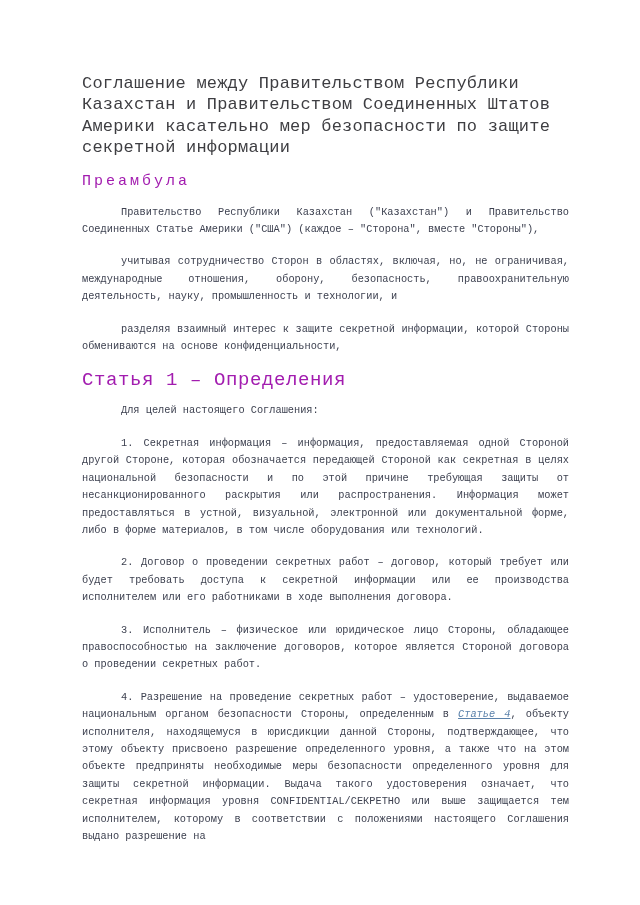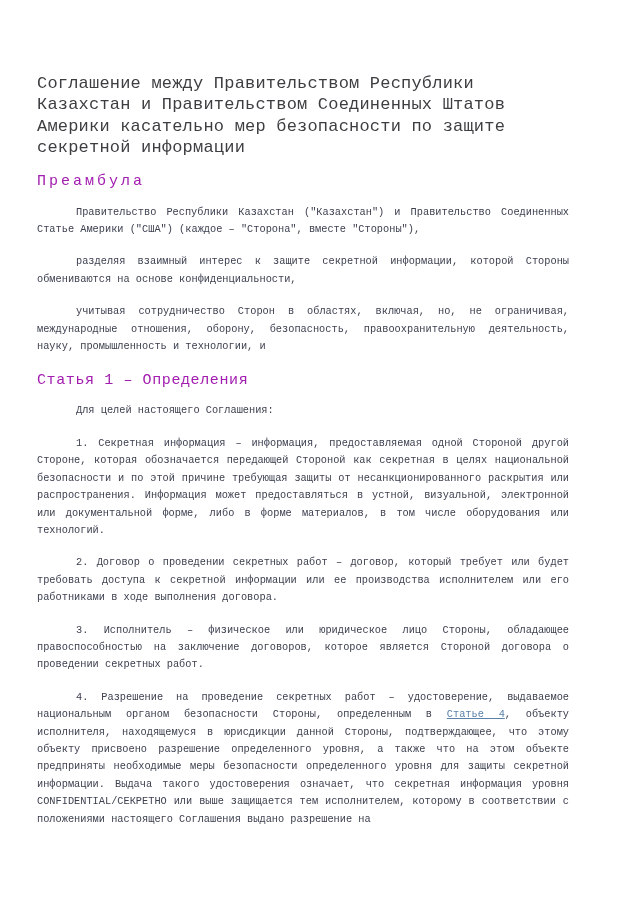--- a/index.html
+++ b/index.html
@@ -9,74 +9,75 @@
   }
   body {
     width: 640px;
     height: 905px;
     font-family: "Liberation Mono", "DejaVu Sans Mono", monospace;
   }
   .page {
     box-sizing: border-box;
     width: 640px;
     height: 905px;
-    padding: 73px 71px 30px 37px;
+    padding: 73px 71px 30px 82px;
     overflow: hidden;
     background: #ffffff;
   }
   h1.doc-title {
     font-size: 17px;
     line-height: 21.4px;
     letter-spacing: 0.2px;
     font-weight: normal;
     color: #3e3e42;
     margin: 0 0 13px 0;
   }
   h2.sec-heading {
     font-size: 15px;
     line-height: 19px;
     letter-spacing: 3px;
     font-weight: normal;
     color: #a21caf;
     margin: 0 0 13px 0;
   }
   h2.article-heading {
-    font-size: 15px;
+    font-size: 19px;
     line-height: 21px;
     letter-spacing: 0.6px;
     margin: 12px 0 11px 0;
   }
   p.body-par {
     font-size: 10.3px;
     line-height: 17.4px;
     color: #3d4150;
     text-align: justify;
     text-indent: 39px;
     margin: 0 0 15px 0;
   }
   a.doc-link {
     color: #5b82ab;
     text-decoration: underline;
     cursor: pointer;
+    font-style: italic;
   }
 </style>
 </head>
 <body>
 
 <div class="page">
 
   <h1 class="doc-title">Соглашение между Правительством Республики Казахстан и Правительством Соединенных Штатов Америки касательно мер безопасности по защите секретной информации</h1>
 
   <h2 class="sec-heading">Преамбула</h2>
 
   <p class="body-par">Правительство Республики Казахстан ("Казахстан") и Правительство Соединенных Статье Америки ("США") (каждое – "Сторона", вместе "Стороны"),</p>
 
+  <p class="body-par">учитывая сотрудничество Сторон в областях, включая, но, не ограничивая, международные отношения, оборону, безопасность, правоохранительную деятельность, науку, промышленность и технологии, и</p>
+
   <p class="body-par">разделяя взаимный интерес к защите секретной информации, которой Стороны обмениваются на основе конфиденциальности,</p>
-
-  <p class="body-par">учитывая сотрудничество Сторон в областях, включая, но, не ограничивая, международные отношения, оборону, безопасность, правоохранительную деятельность, науку, промышленность и технологии, и</p>
 
 
   <h2 class="sec-heading article-heading">Статья 1 – Определения</h2>
 
   <p class="body-par">Для целей настоящего Соглашения:</p>
 
   <p class="body-par">1. Секретная информация – информация, предоставляемая одной Стороной другой Стороне, которая обозначается передающей Стороной как секретная в целях национальной безопасности и по этой причине требующая защиты от несанкционированного раскрытия или распространения. Информация может предоставляться в устной, визуальной, электронной или документальной форме, либо в форме материалов, в том числе оборудования или технологий.</p>
 
   <p class="body-par">2. Договор о проведении секретных работ – договор, который требует или будет требовать доступа к секретной информации или ее производства исполнителем или его работниками в ходе выполнения договора.</p>
 

